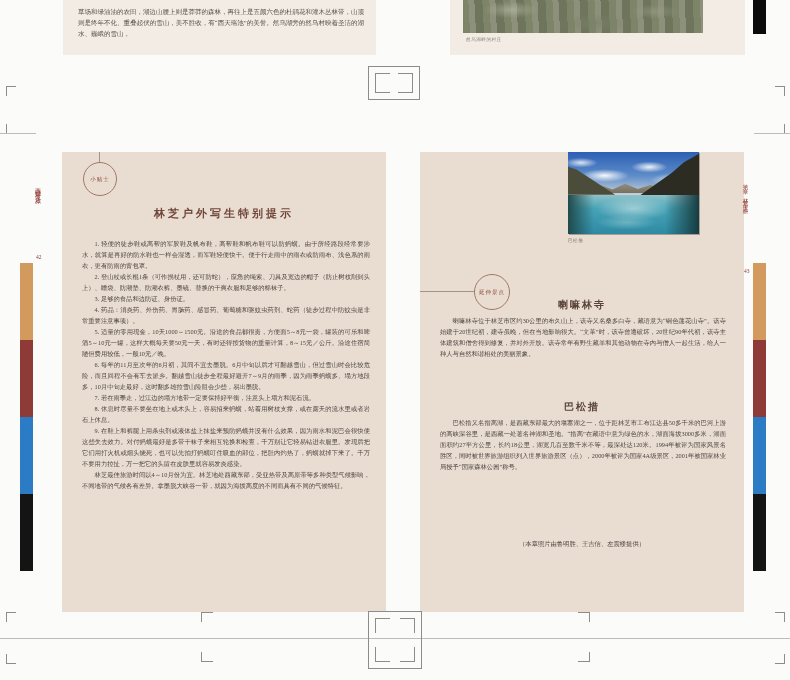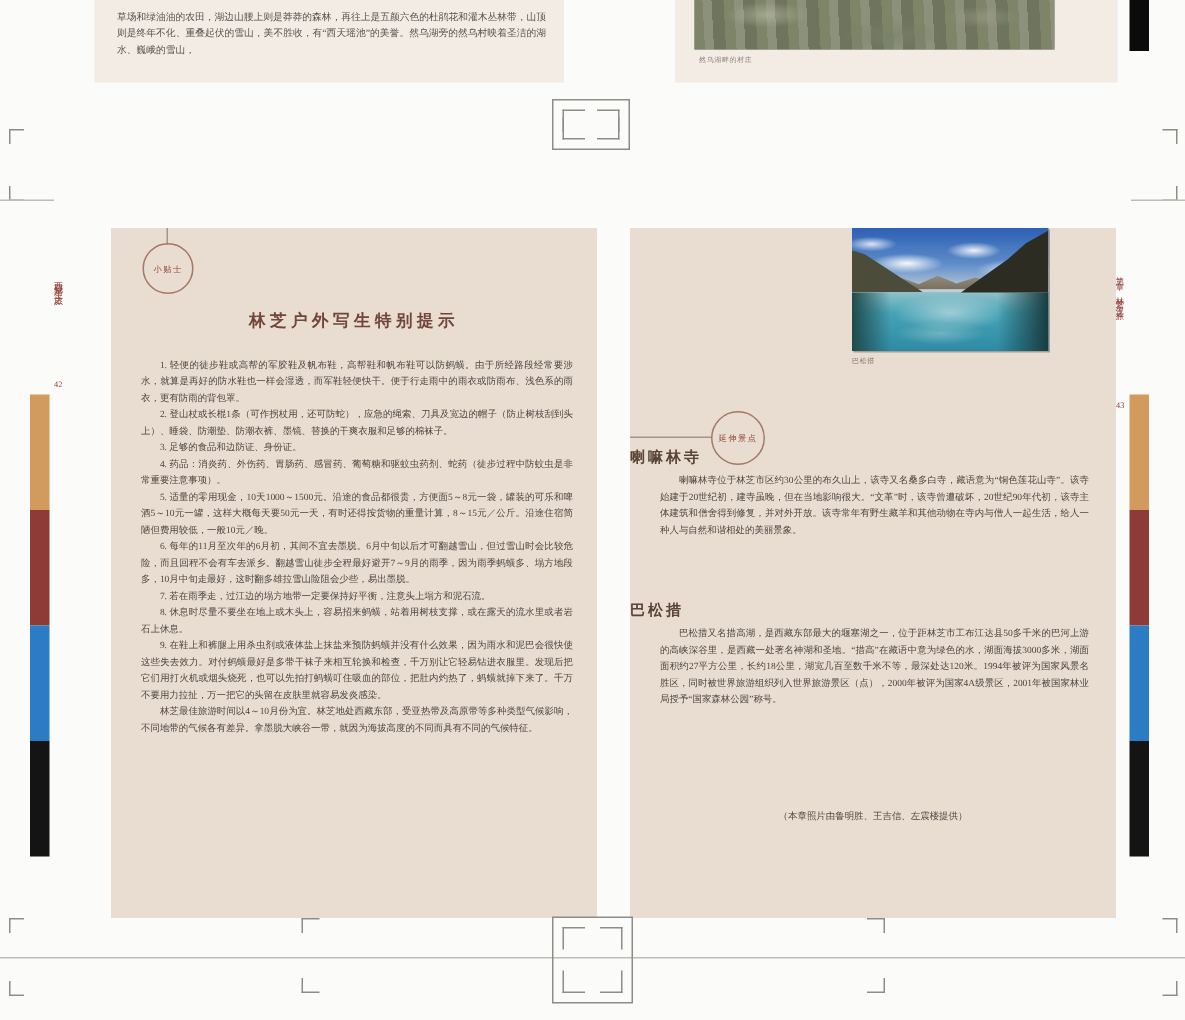--- a/index.html
+++ b/index.html
@@ -59,21 +59,21 @@
     border:1px solid #a27868;border-radius:50%;
     display:flex;align-items:center;justify-content:center;
     color:#8e4a3c;font-size:5.5px;letter-spacing:1px;background:transparent;
   }
   .connector{background:#a49488;}
   .ptitle{
     width:100%;text-align:center;font-weight:bold;color:#70453a;
     font-size:11px;letter-spacing:3px;
   }
   .pheading{
-    width:100%;text-align:left;font-weight:bold;color:#594437;
+    width:100%;text-align:center;font-weight:bold;color:#594437;
     font-size:10px;letter-spacing:2px;
   }
   .bodytext{
     font-size:6.3px;line-height:11px;color:#4c453f;text-align:justify;
   }
   .bodytext p{margin:0;text-indent:2em;}
   .credit{width:100%;text-align:center;font-size:6.3px;color:#4c453f;}
 
   
   .lake-photo{
@@ -157,21 +157,21 @@
 <div class="abs color-bar-stack" style="left:753px;top:263px;">
     <div class="cswatch" style="background: rgb(210, 154, 92);"></div>
     <div class="cswatch" style="background: rgb(142, 58, 54);"></div>
     <div class="cswatch" style="background: rgb(43, 124, 196);"></div>
     <div class="cswatch" style="background: rgb(20, 20, 20);"></div>
   </div>
 
 <div class="abs v-side" style="left:34px;top:183px;">西藏写生之旅</div>
 <div class="abs pagenum" style="left:36px;top:254px;">42</div>
 
-<div class="abs page" style="left:74px;top:152px;width:324px;height:460px;">
+<div class="abs page" style="left:62px;top:152px;width:324px;height:460px;">
 
   <div class="abs connector" style="left:37px;top:0;width:1px;height:11px;"></div>
   <div class="abs badge" style="left:21px;top:10px;width:32px;height:32px;">小贴士</div>
 
   <div class="abs ptitle" style="top:54px;">林芝户外写生特别提示</div>
 
   <div class="abs bodytext" style="left:20px;right:16px;top:86px;">
     <p>1. 轻便的徒步鞋或高帮的军胶鞋及帆布鞋，高帮鞋和帆布鞋可以防蚂蟥。由于所经路段经常要涉水，就算是再好的防水鞋也一样会湿透，而军鞋轻便快干。便于行走雨中的雨衣或防雨布、浅色系的雨衣，更有防雨的背包罩。</p>
     <p>2. 登山杖或长棍1条（可作拐杖用，还可防蛇），应急的绳索、刀具及宽边的帽子（防止树枝刮到头上）、睡袋、防潮垫、防潮衣裤、墨镜、替换的干爽衣服和足够的棉袜子。</p>
     <p>3. 足够的食品和边防证、身份证。</p>

